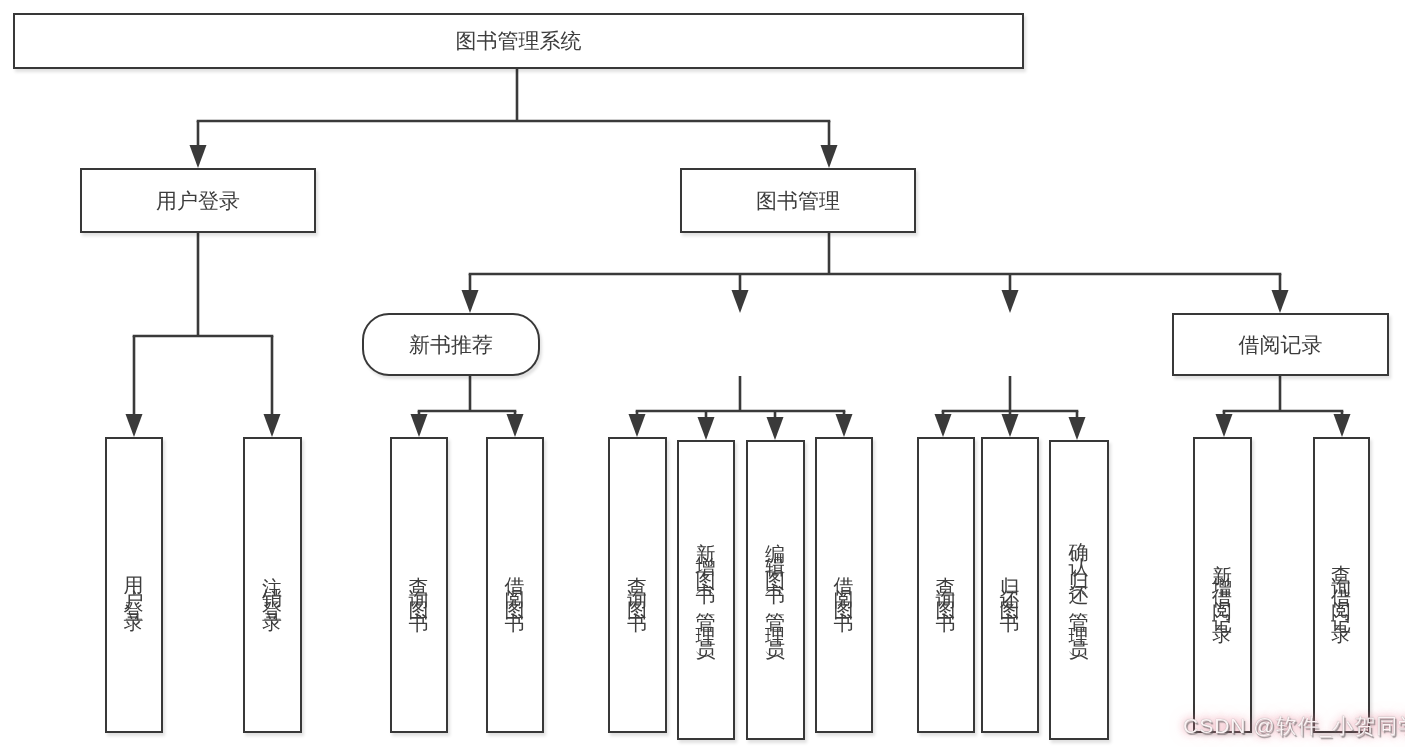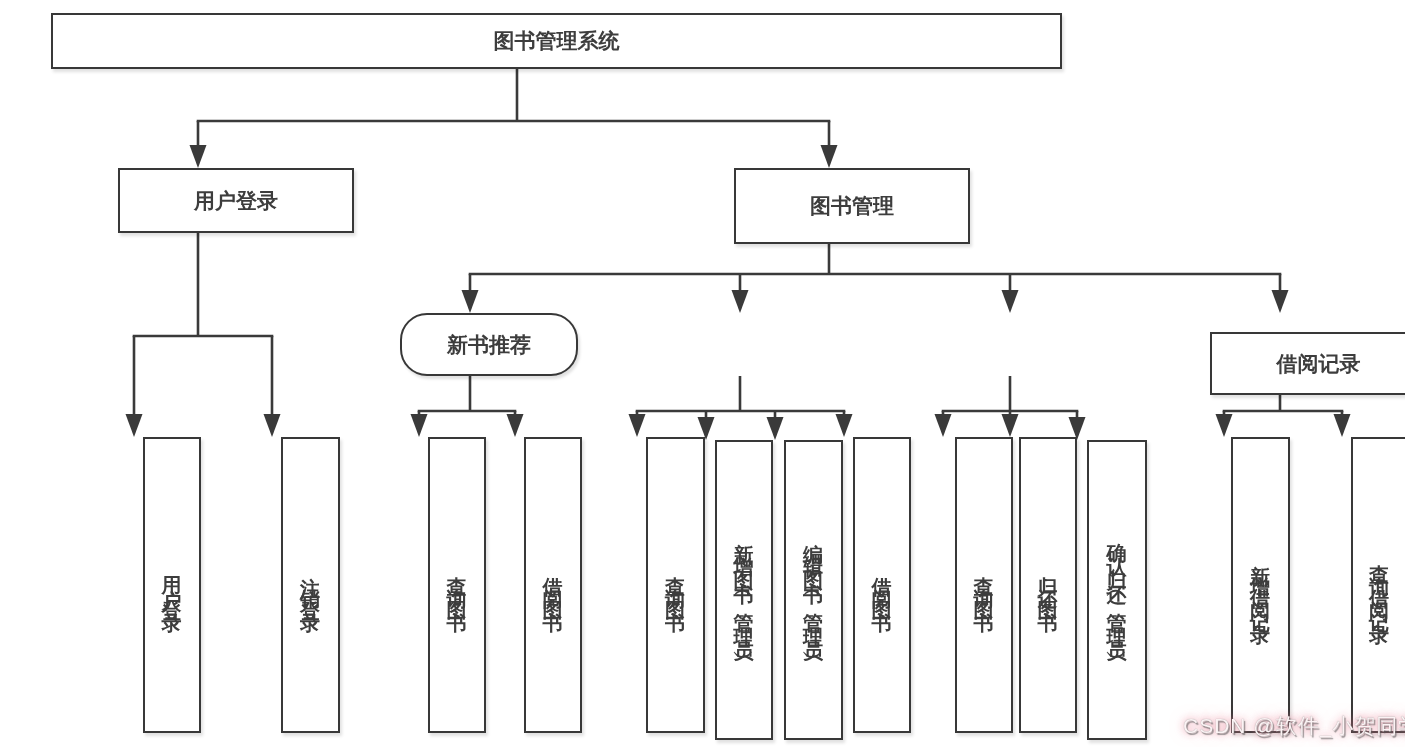--- a/index.html
+++ b/index.html
@@ -21,23 +21,22 @@
   .node {
     position: absolute;
     box-sizing: border-box;
     border: 2.5px solid #383838;
     background: #ffffff;
     display: flex;
     align-items: center;
     justify-content: center;
     color: #3d3d3d;
     font-size: 21px;
-    font-weight: 700;
+    font-weight: 400;
     box-shadow: 2px 3px 3px rgba(0,0,0,0.12);
-    margin-left: 38px;
   }
   .node.leaf { font-size: 20px; }
   .vtext {
     writing-mode: vertical-rl;
     text-orientation: upright;
     letter-spacing: 12px;
     line-height: 1;
     white-space: nowrap;
   }
   .vtext.long { letter-spacing: 14px; }
@@ -123,28 +122,28 @@
     <polygon points="1333.5,414 1350.5,414 1342,437"></polygon>
   </svg>
 
   <div class="node" style="left:13px; top:13px; width:1011px; height:56px;">
     <span>图书管理系统</span>
   </div>
 
   <div class="node" style="left:80px; top:168px; width:236px; height:65px;">
     <span>用户登录</span>
   </div>
-  <div class="node" style="left:696px; top:168px; width:236px; height:76px;">
+  <div class="node" style="left:680px; top:168px; width:236px; height:65px;">
     <span>图书管理</span>
   </div>
 
   <div class="node" style="left:362px; top:313px; width:178px; height:63px;border-radius:27px;">
     <span>新书推荐</span>
   </div>
-  <div class="node" style="left:1172px; top:332px; width:217px; height:63px;">
+  <div class="node" style="left:1172px; top:313px; width:217px; height:63px;">
     <span>借阅记录</span>
   </div>
 
   <div class="node leaf" style="left:105px; top:437px; width:58px; height:296px;">
     <span class="vtext">用户登录</span>
   </div>
   <div class="node leaf" style="left:243px; top:437px; width:59px; height:296px;">
     <span class="vtext">注销登录</span>
   </div>
 

